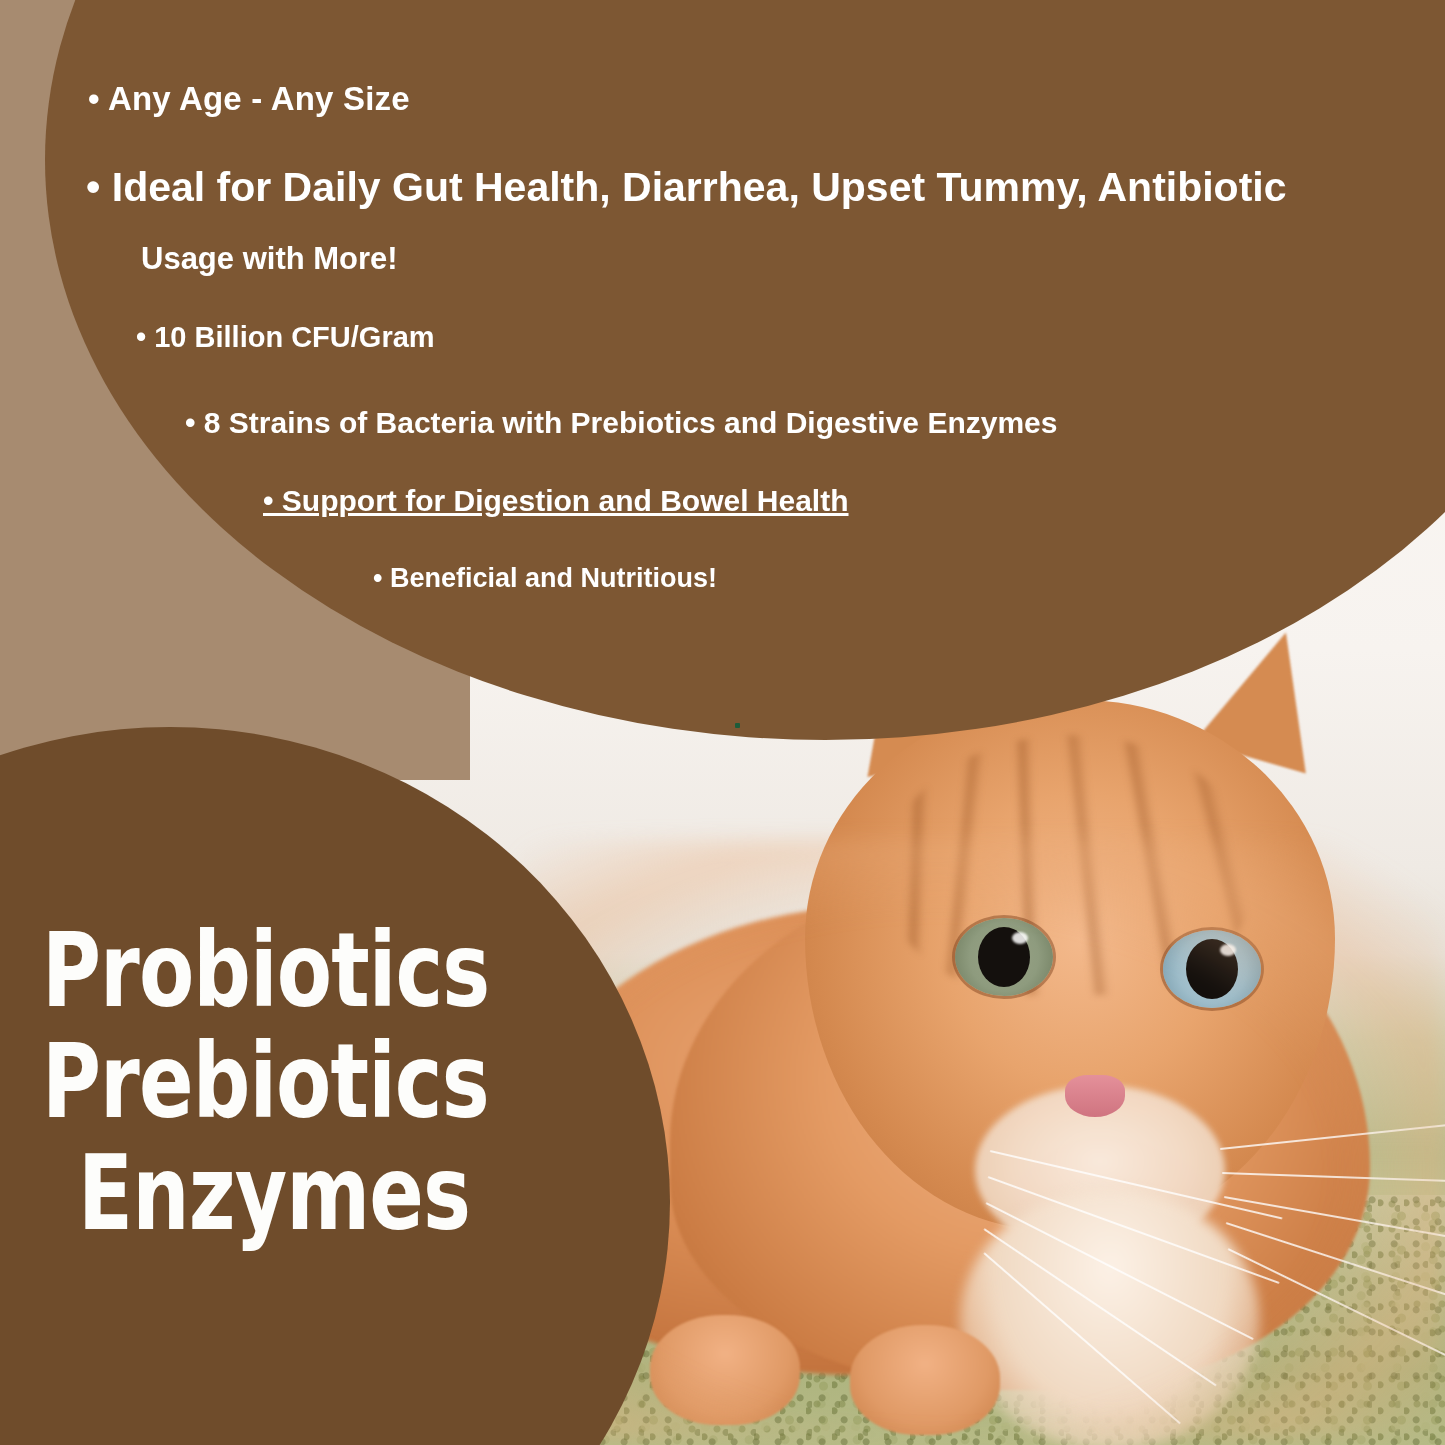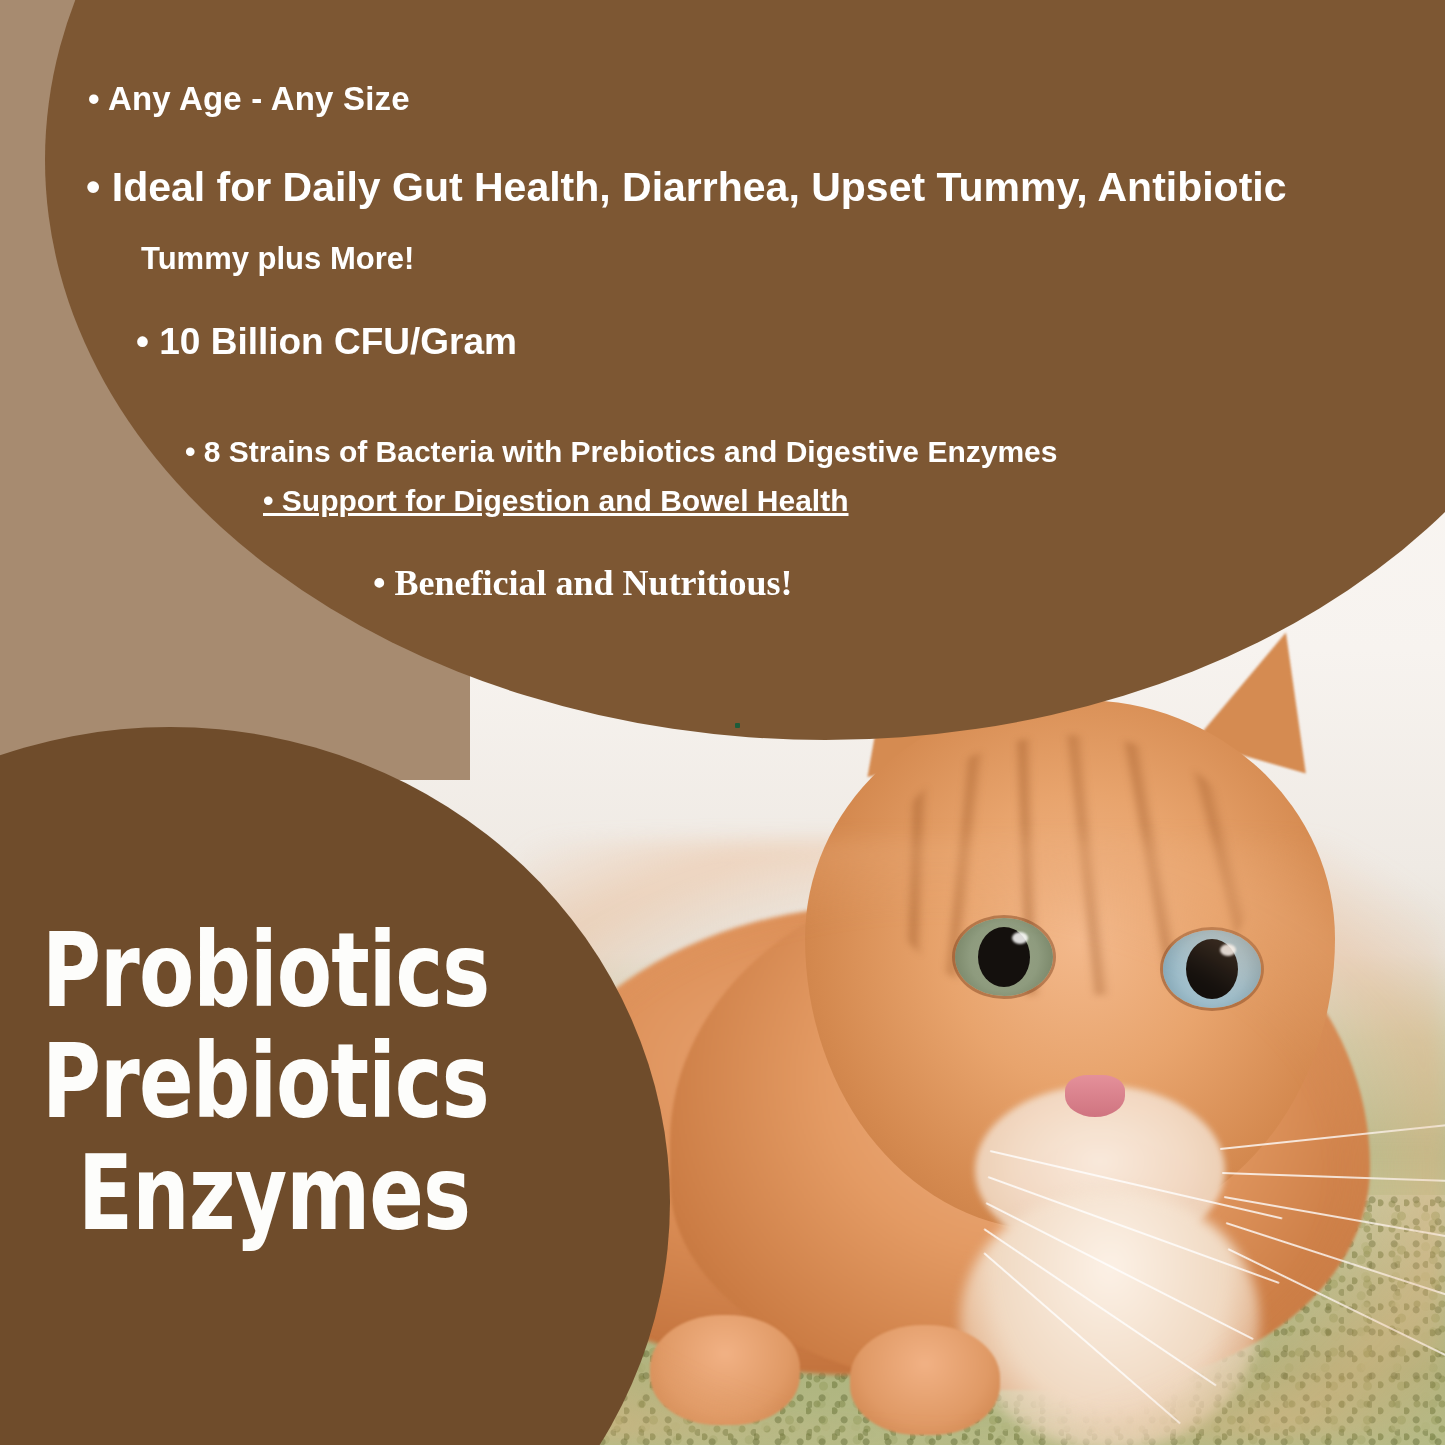--- a/index.html
+++ b/index.html
@@ -153,24 +153,24 @@
     color:#ffffff;
     font-weight:bold;
     font-size:31px;
     line-height:1.0;
   }
   .bullet-line{ position:absolute; white-space:nowrap; }
 
   .b0{ left:88px;  top:82px;  font-size:33px; letter-spacing:.2px; }
   .b1{ left:86px;  top:167px; font-size:41px; }
   .b2{ left:141px; top:243px; font-size:31px; }
-  .b3{ left:136px; top:323px; font-size:37px; }
-  .b4{ left:185px; top:408px; font-size:30px;margin-top:29px; }
+  .b3{ left:136px; top:323px; font-size:29px; }
+  .b4{ left:185px; top:408px; font-size:30px; }
   .b5{ left:263px; top:486px; font-size:30px;text-decoration:underline; }
-  .b6{ left:373px; top:565px; font-size:36px;font-family:Liberation Serif, serif; }
+  .b6{ left:373px; top:565px; font-size:27px; }
 
   
   .headline{
     position:absolute; left:42px; top:915px;
     color:#fdfdfb;
     font-family:"Liberation Sans Narrow","DejaVu Sans Condensed","Liberation Sans",sans-serif;
     font-weight:bold;
     font-size:104px;
     line-height:1.07;
     letter-spacing:-1px;
@@ -236,21 +236,21 @@
   </div>
 
   <div class="tan-bg"></div>
   <div class="ellipse-top"></div>
   <div class="ellipse-bottom"></div>
   <div class="speck"></div>
 
   <div class="bullets">
     <div class="bullet-line b0">•  Any Age - Any Size</div>
     <div class="bullet-line b1">• Ideal for Daily Gut Health, Diarrhea, Upset Tummy, Antibiotic</div>
-    <div class="bullet-line b2">Tummy plus More!</div>
+    <div class="bullet-line b2">Usage with More!</div>
     <div class="bullet-line b3">• 10 Billion CFU/Gram</div>
     <div class="bullet-line b4">• 8 Strains of Bacteria with Prebiotics and Digestive Enzymes</div>
     <div class="bullet-line b5">• Support for Digestion and Bowel Health</div>
     <div class="bullet-line b6">• Beneficial and Nutritious!</div>
   </div>
 
   <div class="headline">
     <div class="hl-1">Probiotics</div>
     <div class="hl-2">Prebiotics</div>
     <div class="hl-3">Enzymes</div>

